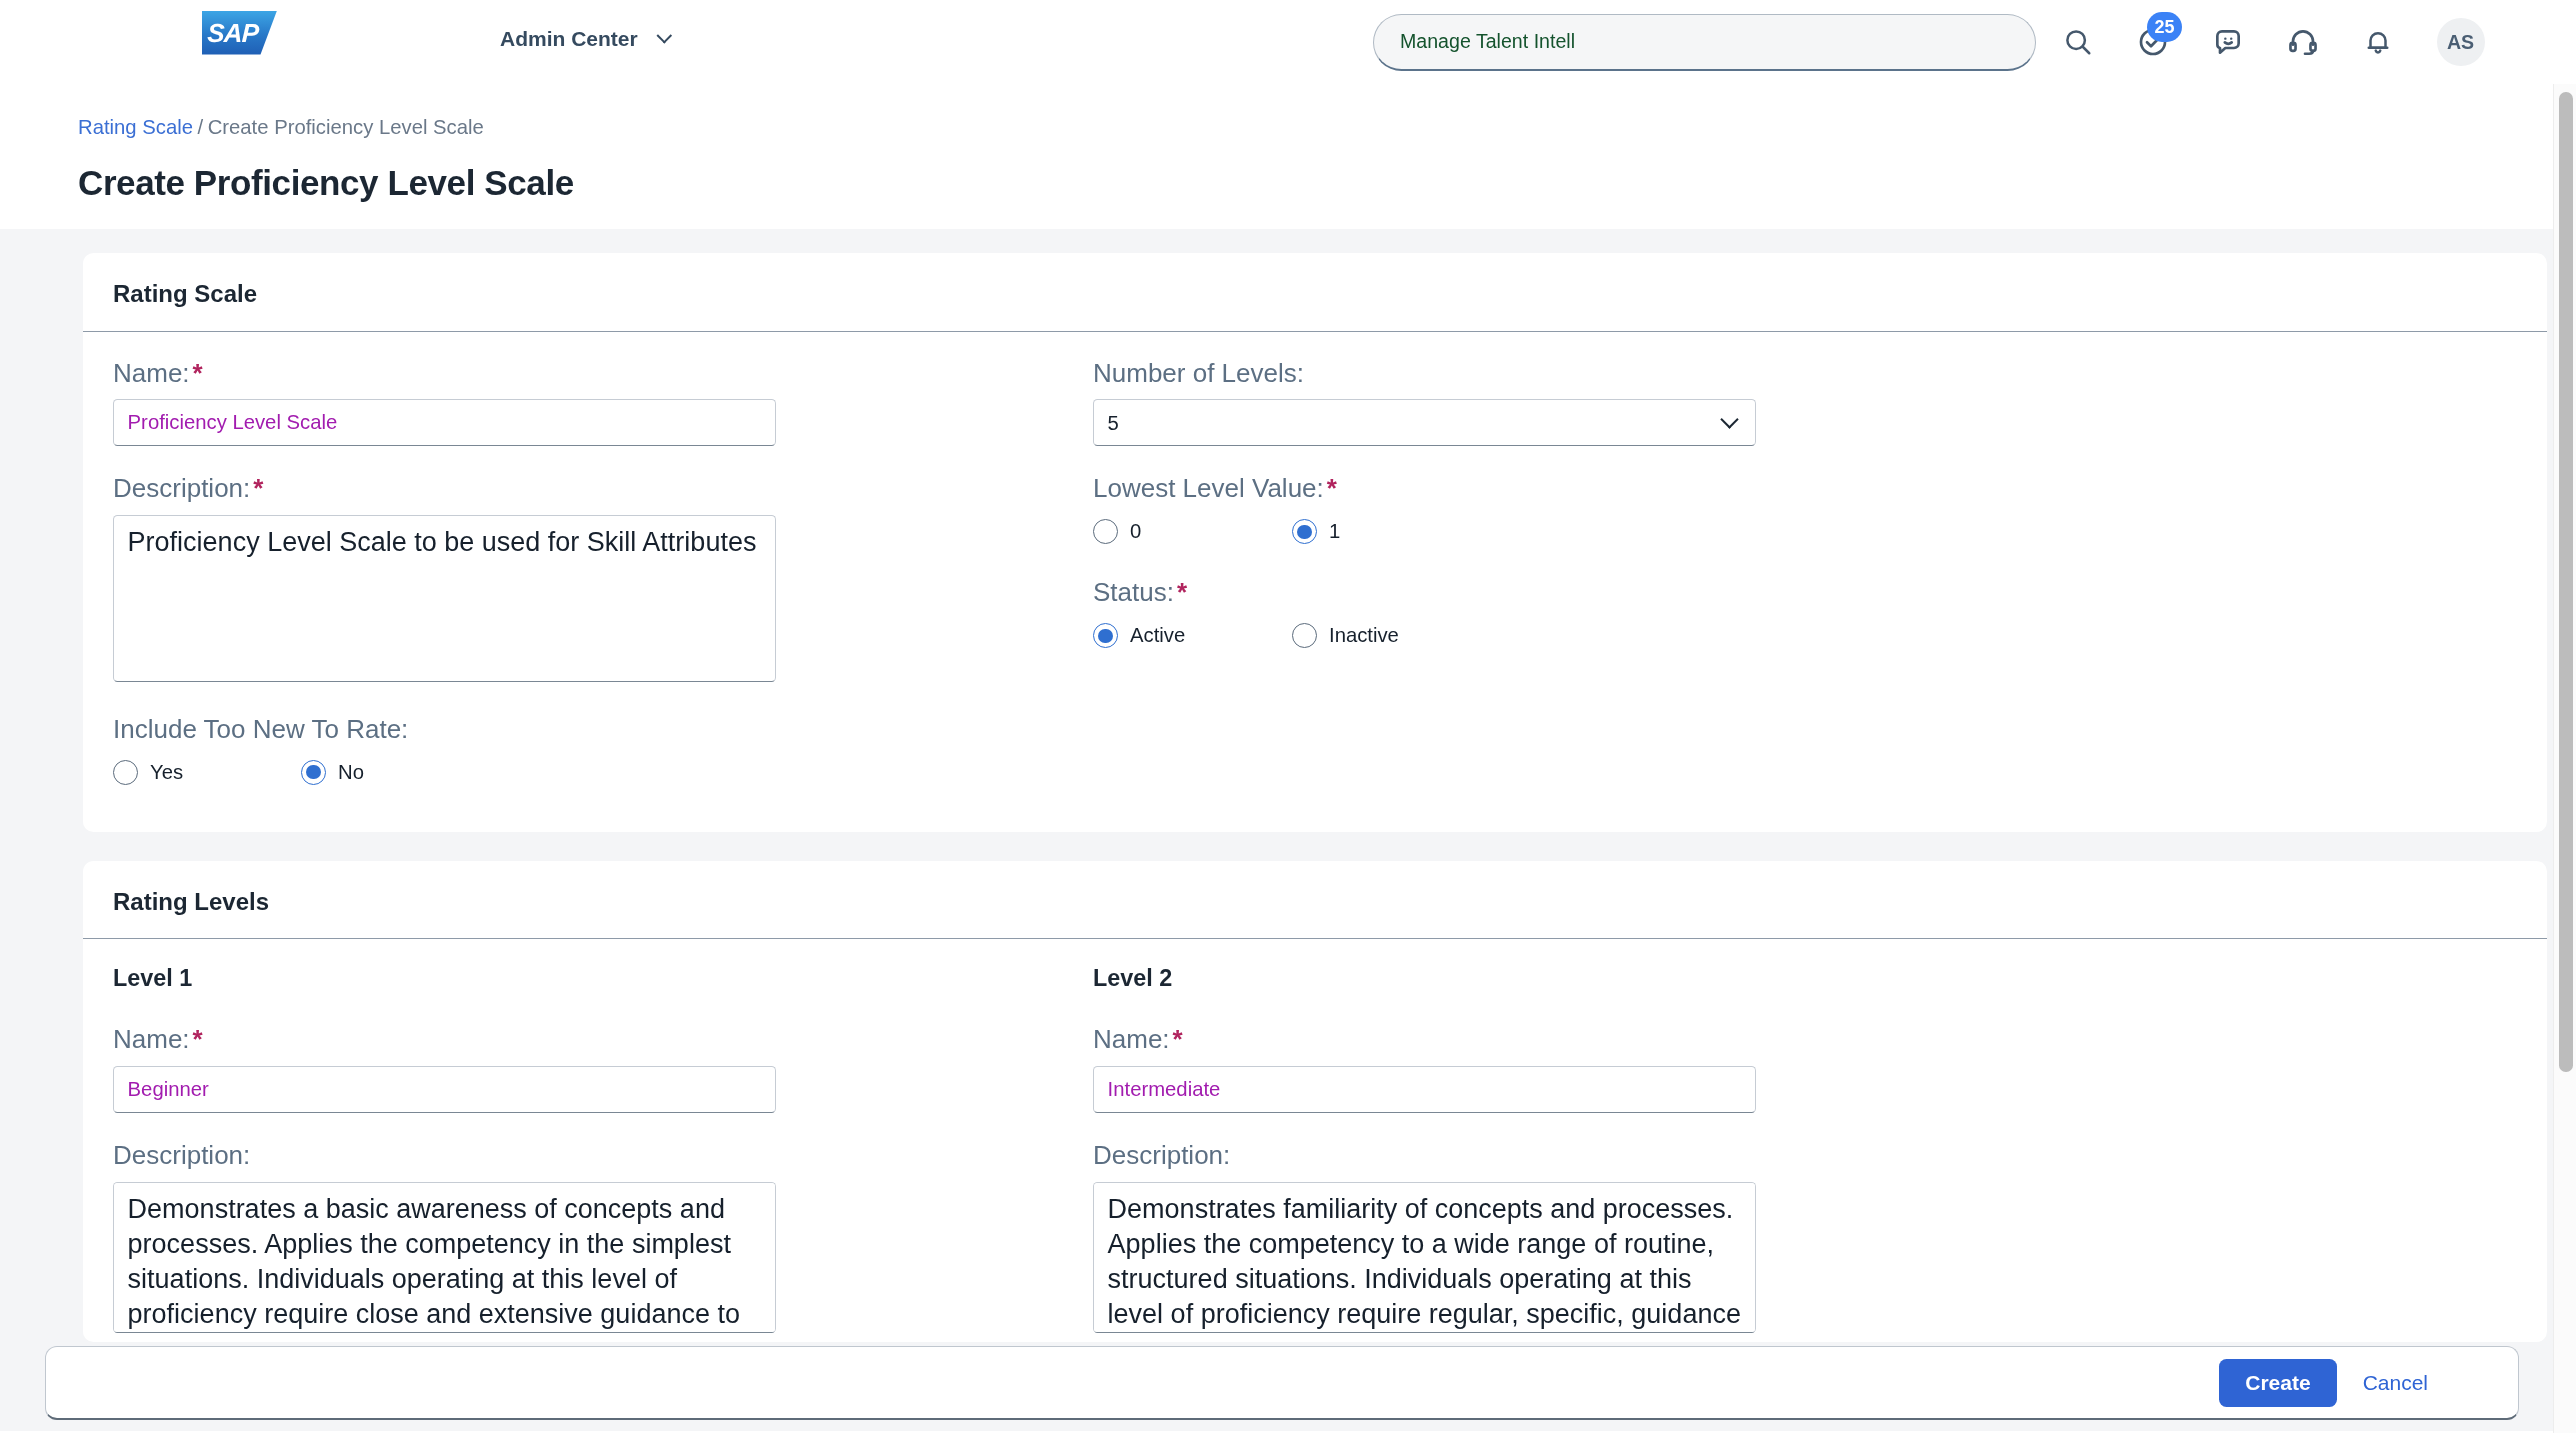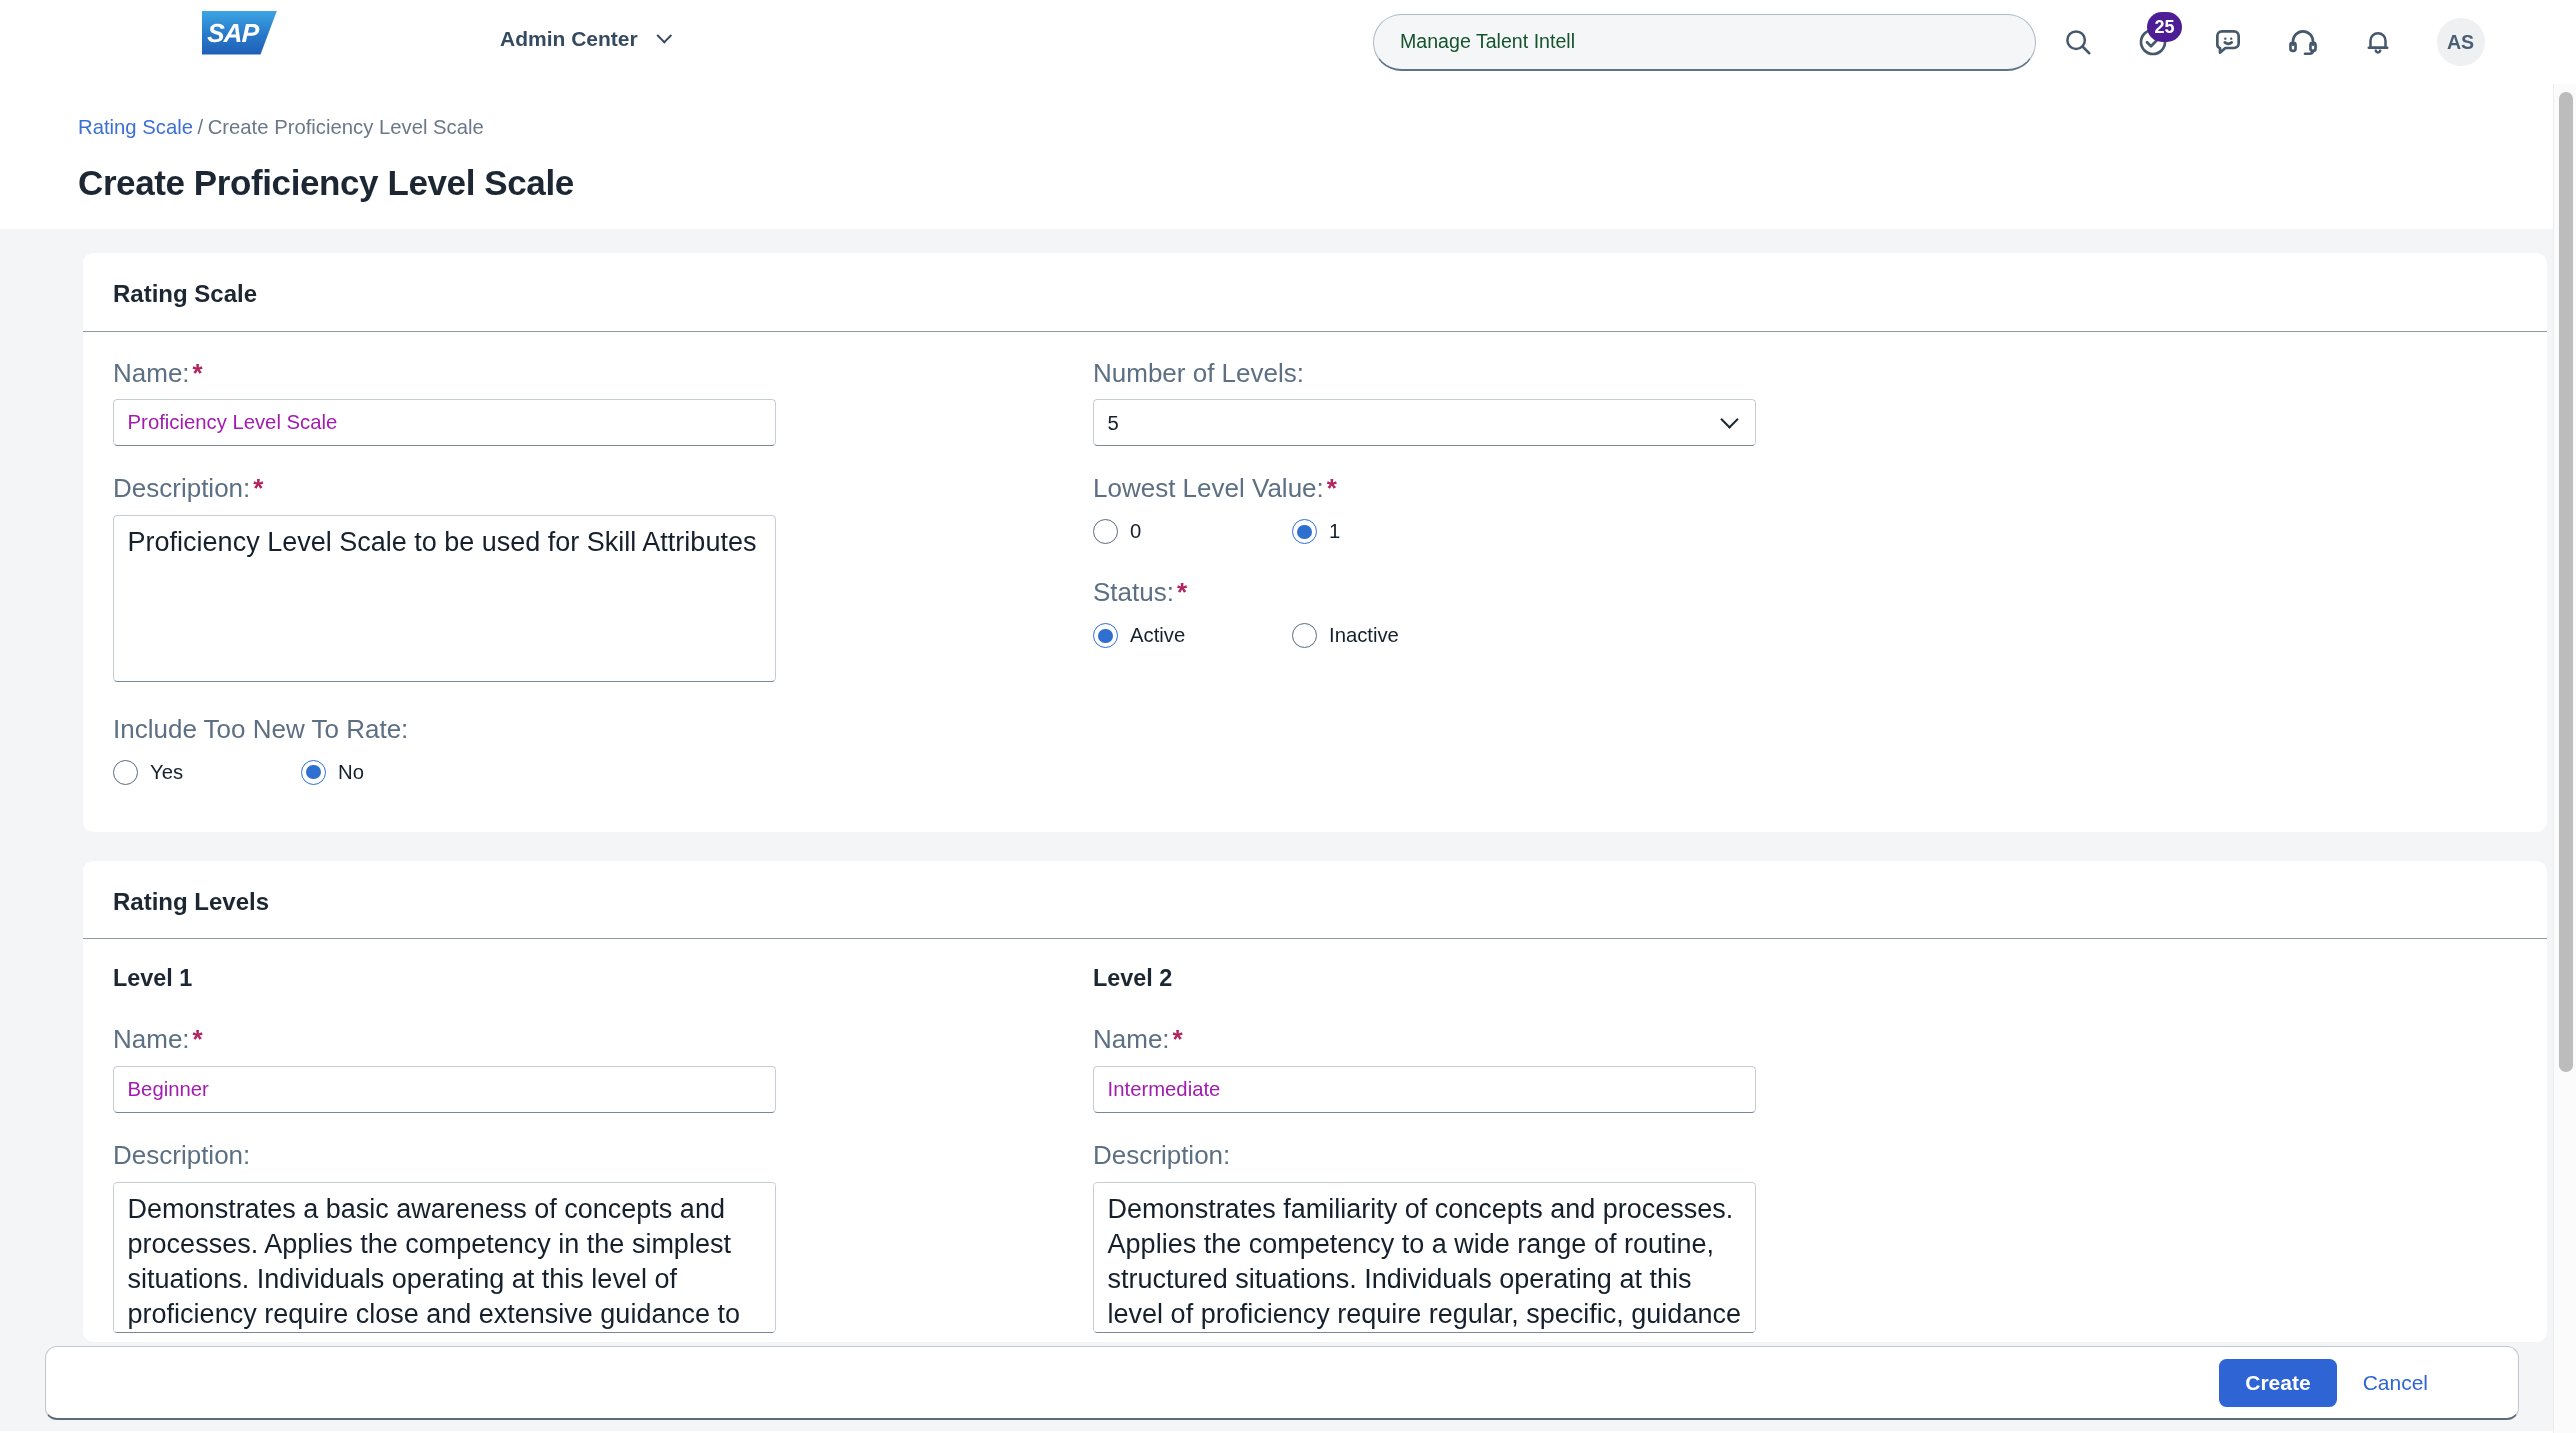--- a/index.html
+++ b/index.html
@@ -107,21 +107,21 @@
   }
   .hdr-icon svg { display: block; }
 
   .badge {
     position: absolute;
     top: -9px;
     left: 15px;
     min-width: 35px;
     height: 30px;
     border-radius: 15px;
-    background: #4c1d95;
+    background: #3b82f6;
     color: #fff;
     font-size: 18px;
     font-weight: bold;
     display: flex;
     align-items: center;
     justify-content: center;
     padding: 0 6px;
     font-family: "Liberation Sans", sans-serif;
   }
 

